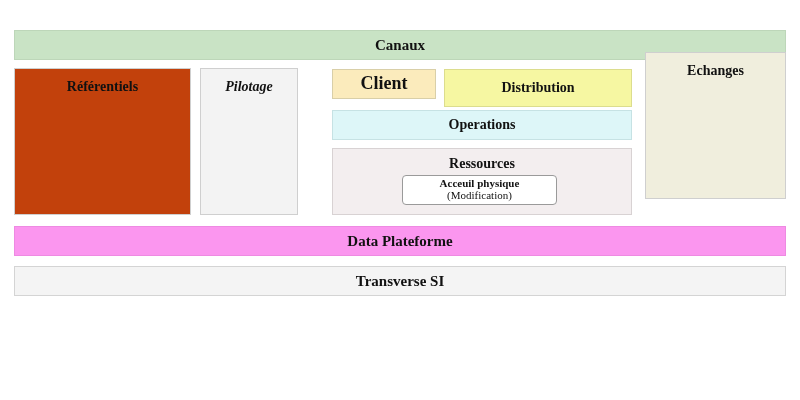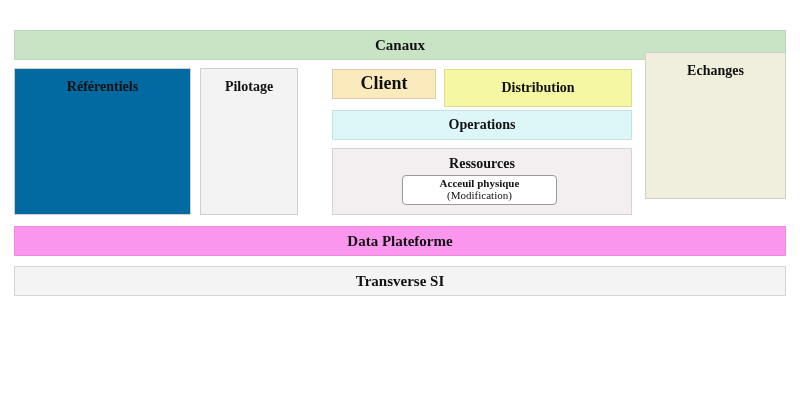--- a/index.html
+++ b/index.html
@@ -49,34 +49,35 @@
     justify-content: center;
   }
   .band-canaux .block-title { font-size: 15px; }
 
   
   .col-referentiels {
     left: 14px;
     top: 68px;
     width: 177px;
     height: 147px;
-    background: #0369a1;
+    background: #c2410c;
     border-color: #cfcfcf;
     padding-top: 10px;
   }
   .col-referentiels .block-title { font-size: 14px; }
 
   .col-pilotage {
     left: 200px;
     top: 68px;
     width: 98px;
     height: 147px;
     background: #f3f3f3;
     border-color: #cfcfcf;
     padding-top: 10px;
+    font-style: italic;
   }
   .col-pilotage .block-title { font-size: 14px; }
 
   .col-echanges {
     left: 645px;
     top: 52px;
     width: 141px;
     height: 147px;
     background: #f0eedd;
     border-color: #cfcfcf;

